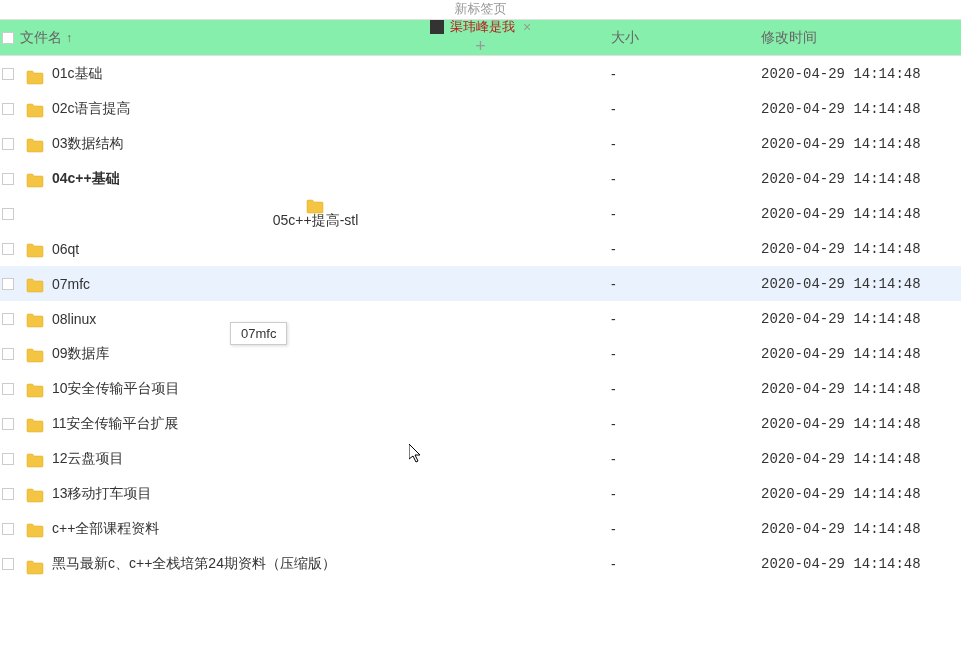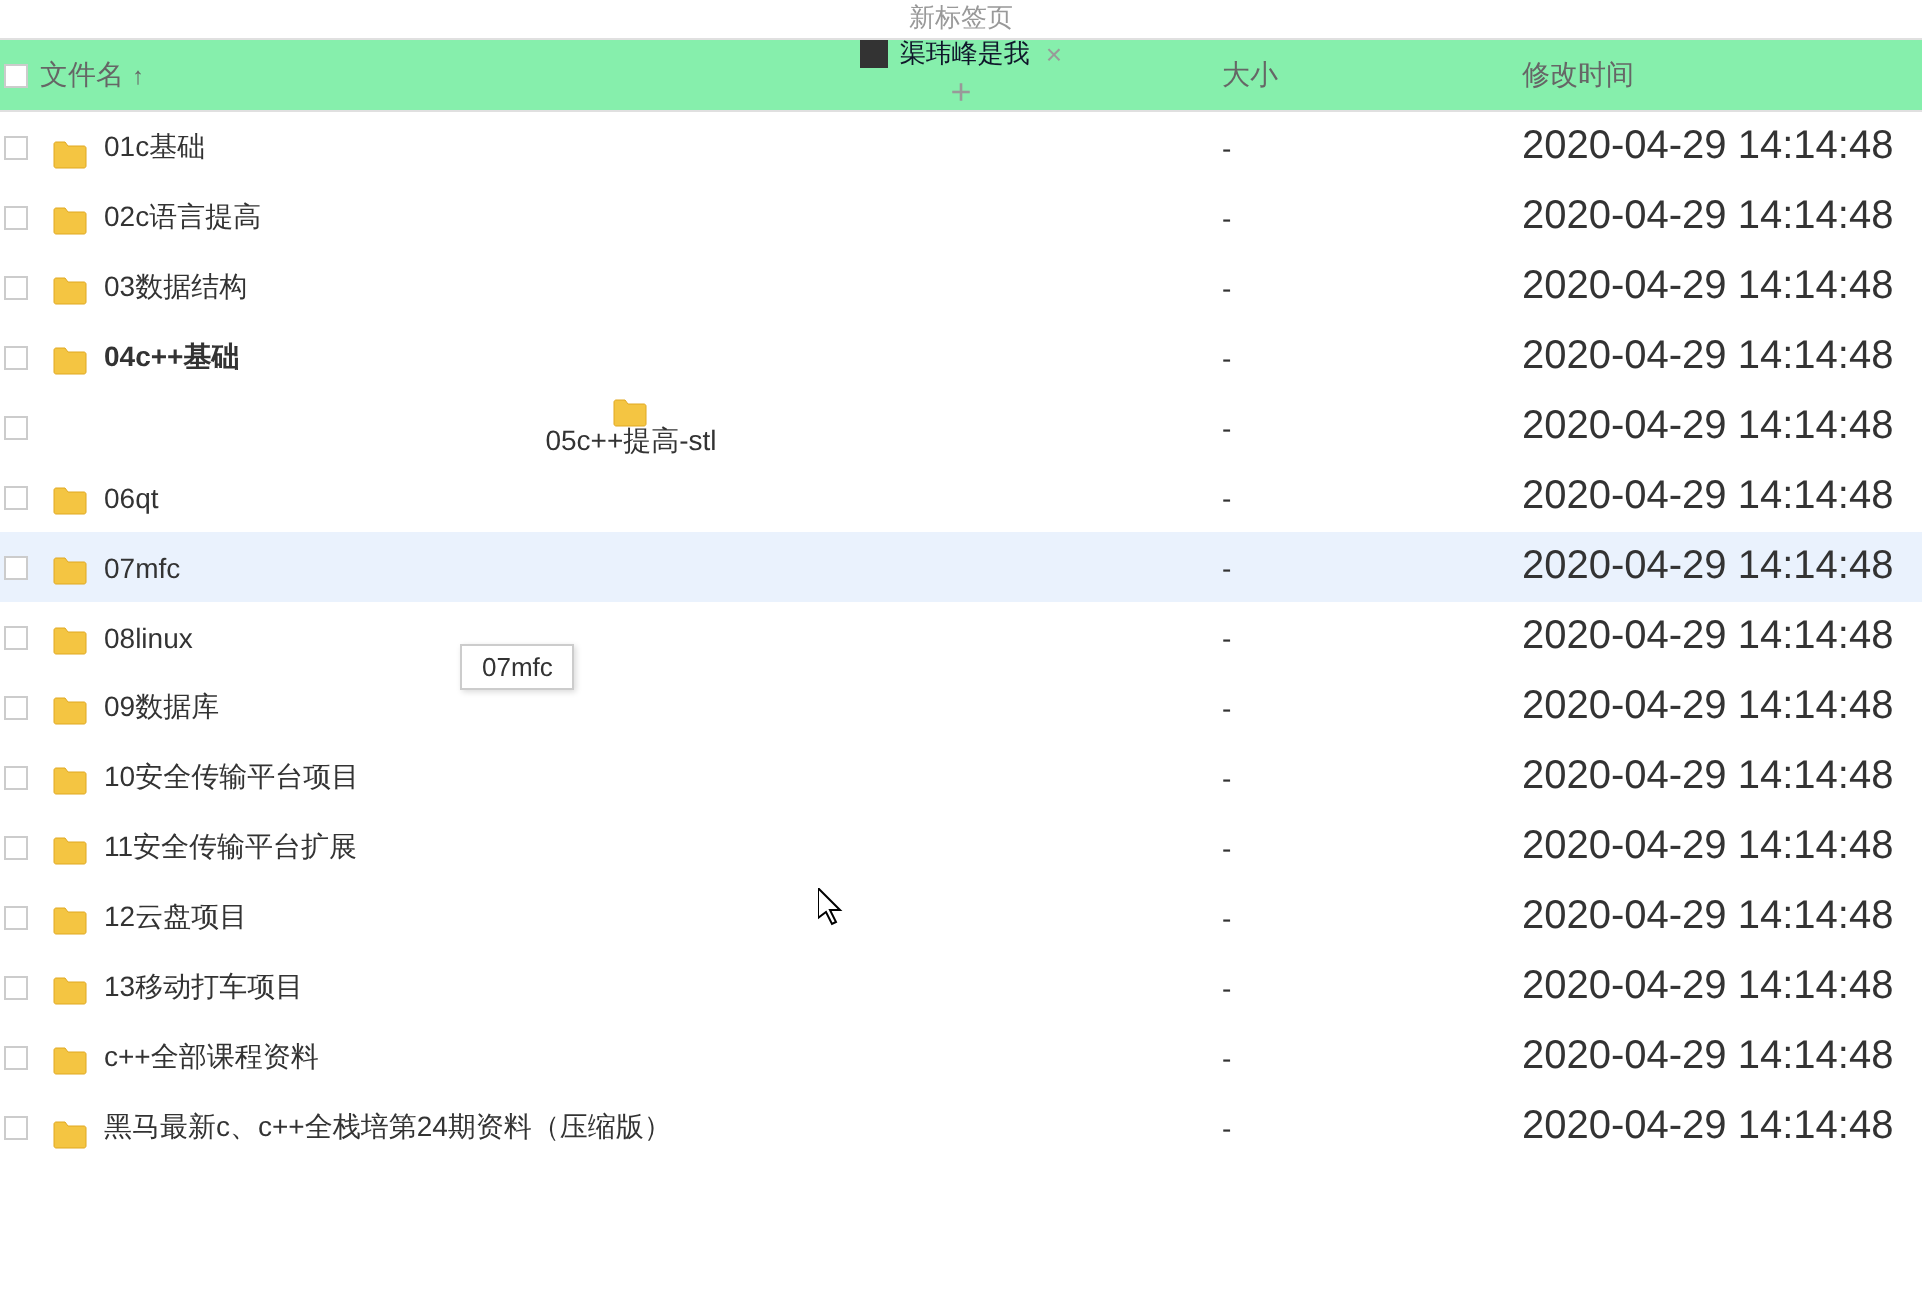--- a/index.html
+++ b/index.html
@@ -38,21 +38,21 @@
       color: #999;
     }
     .tab-icon {
       width: 14px;
       height: 14px;
       background: #333;
       margin-right: 6px;
       display: inline-block;
     }
     .tab-text {
-      color: #0f172a;
+      color: #b91c1c;
     }
     .tab-close {
       margin-left: 8px;
       color: #999;
       font-size: 14px;
     }
     .new-tab {
       padding: 0 12px;
       color: #999;
       font-size: 18px;
@@ -139,21 +139,22 @@
     .file-size {
       width: 150px;
       flex-shrink: 0;
       color: #333;
       font-size: 14px;
     }
     .file-date {
       width: 200px;
       flex-shrink: 0;
       color: #333;
-      font-size: 20px;
+      font-size: 14px;
+      font-family: Liberation Mono, monospace;
     }
     .tooltip {
       position: absolute;
       background: #fff;
       border: 1px solid #ccc;
       padding: 3px 10px;
       font-size: 13px;
       color: #333;
       box-shadow: 1px 1px 3px rgba(0,0,0,0.15);
       pointer-events: none;

